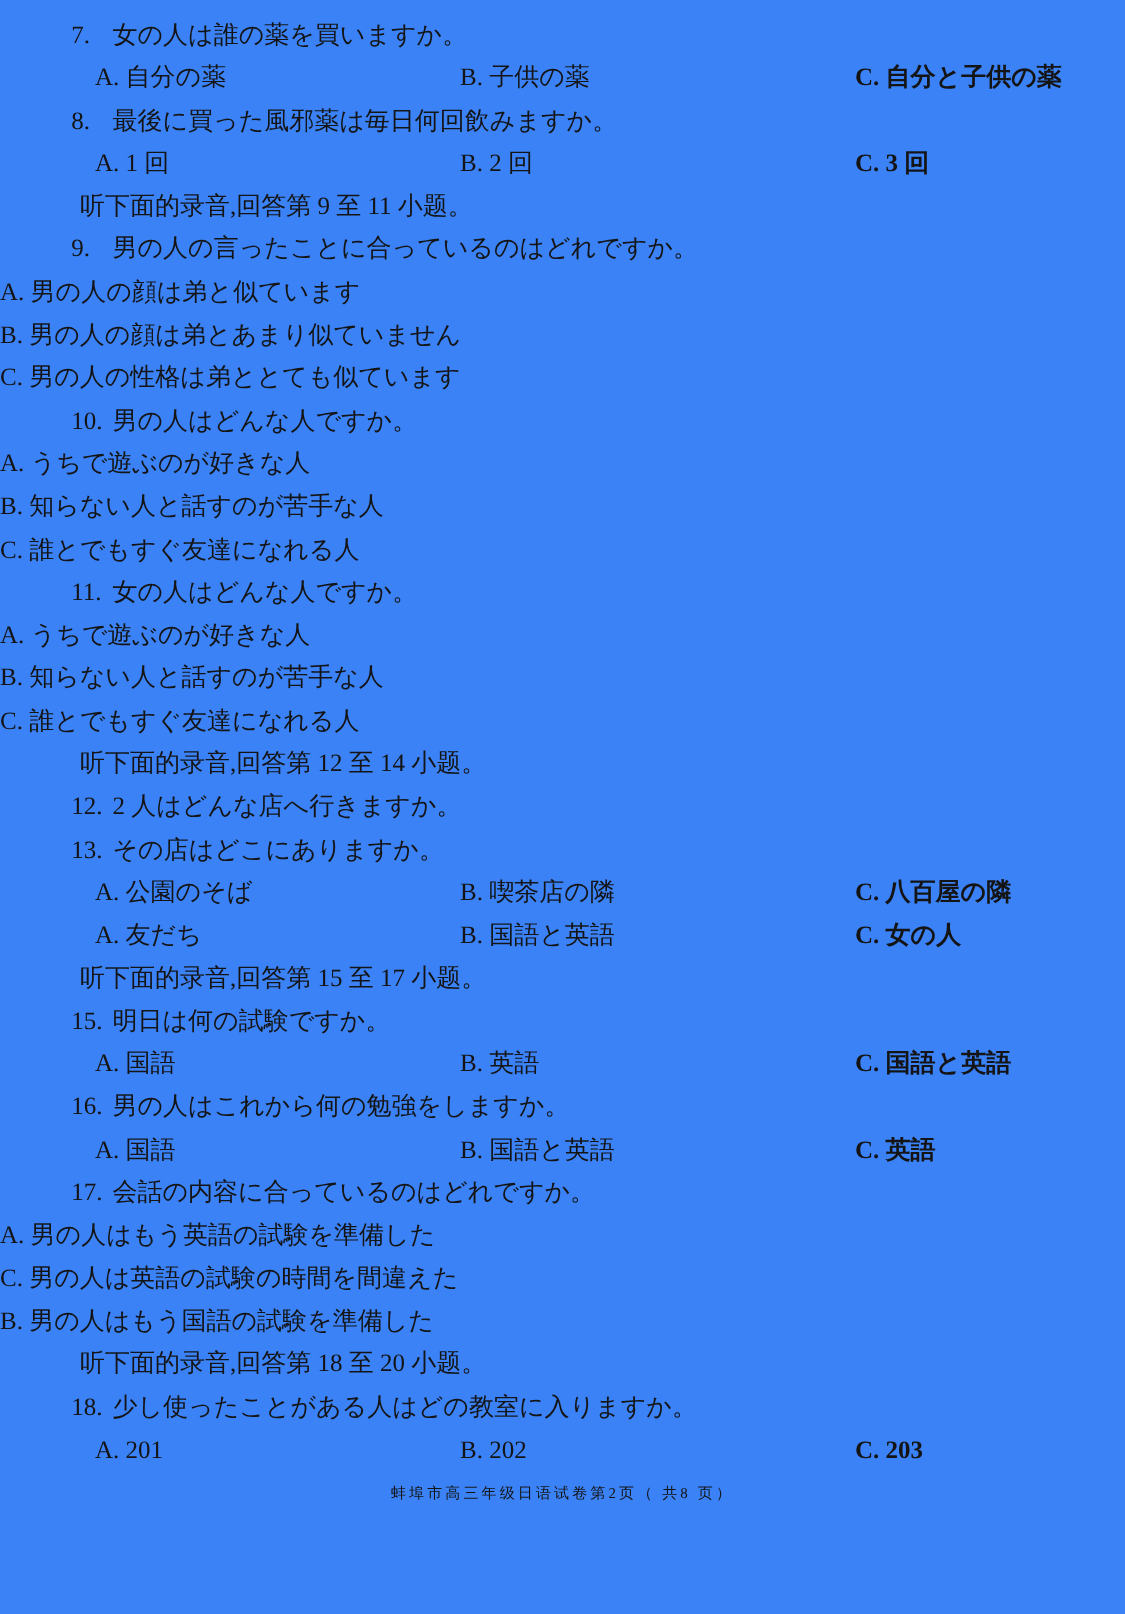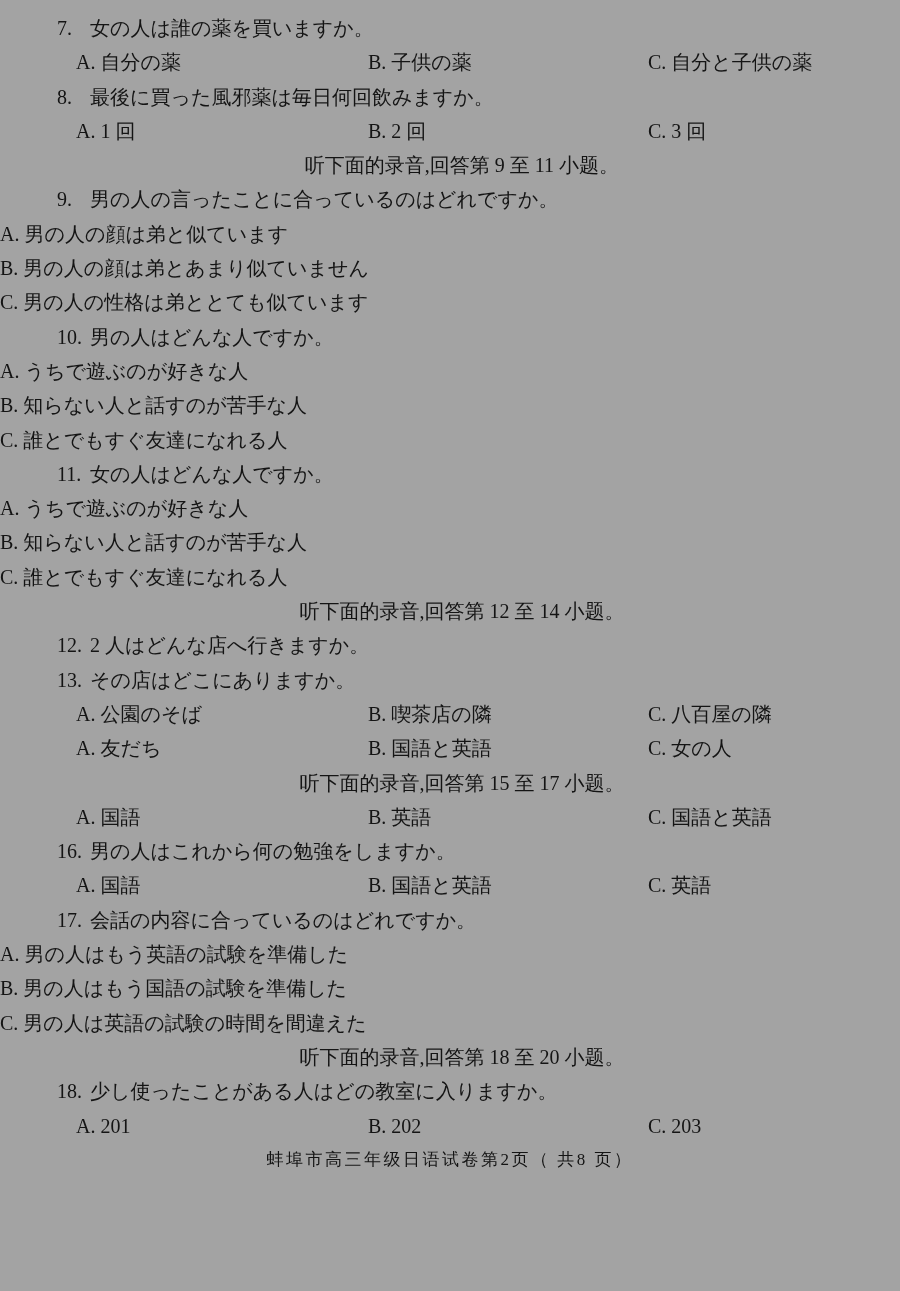--- a/index.html
+++ b/index.html
@@ -6,43 +6,43 @@
     margin: 0;
     padding: 0;
     background: #ffffff;
   }
   .page {
     position: relative;
     width: 900px;
     height: 1291px;
     box-sizing: border-box;
     padding-top: 11px;
-    background: #a3a3a3;
+    background: #3b82f6;
     color: #141414;
     font-family: "Liberation Serif", "DejaVu Serif", serif;
     font-size: 20px;
     overflow: hidden;
   }
   .line {
     position: relative;
     height: 34.3px;
     line-height: 34.3px;
     white-space: nowrap;
   }
   .q { padding-left: 57px; }
   .qnum { display: inline-block; min-width: 33px; }
   .opt-full { }
   .opts span { position: absolute; top: 0; }
   .opt-a { left: 76px; }
   .opt-b { left: 368px; }
-  .opt-c { left: 648px; }
-  .instr { padding-left: 24px; text-align: center; }
+  .opt-c { left: 684px; font-weight: bold; }
+  .instr { padding-left: 64px; }
   .footer {
     text-align: center;
-    font-size: 17px;
+    font-size: 12px;
     letter-spacing: 2.5px;
   }
 </style>
 </head>
 <body>
 
 <div class="page">
 
   <div class="line q"><span class="qnum">7.</span><span>女の人は誰の薬を買いますか。</span></div>
 
@@ -92,39 +92,40 @@
 
 
   <div class="line opts">
     <span class="opt-a">A. 友だち</span>
     <span class="opt-b">B. 国語と英語</span>
     <span class="opt-c">C. 女の人</span>
   </div>
 
   <div class="line instr"><span>听下面的录音,回答第 15 至 17 小题。</span></div>
 
+  <div class="line q"><span class="qnum">15.</span><span>明日は何の試験ですか。</span></div>
 
   <div class="line opts">
     <span class="opt-a">A. 国語</span>
     <span class="opt-b">B. 英語</span>
     <span class="opt-c">C. 国語と英語</span>
   </div>
 
   <div class="line q"><span class="qnum">16.</span><span>男の人はこれから何の勉強をしますか。</span></div>
 
   <div class="line opts">
     <span class="opt-a">A. 国語</span>
     <span class="opt-b">B. 国語と英語</span>
     <span class="opt-c">C. 英語</span>
   </div>
 
   <div class="line q"><span class="qnum">17.</span><span>会話の内容に合っているのはどれですか。</span></div>
   <div class="line opt-full"><span>A. 男の人はもう英語の試験を準備した</span></div>
+  <div class="line opt-full"><span>C. 男の人は英語の試験の時間を間違えた</span></div>
   <div class="line opt-full"><span>B. 男の人はもう国語の試験を準備した</span></div>
-  <div class="line opt-full"><span>C. 男の人は英語の試験の時間を間違えた</span></div>
 
   <div class="line instr"><span>听下面的录音,回答第 18 至 20 小题。</span></div>
 
   <div class="line q"><span class="qnum">18.</span><span>少し使ったことがある人はどの教室に入りますか。</span></div>
 
   <div class="line opts">
     <span class="opt-a">A. 201</span>
     <span class="opt-b">B. 202</span>
     <span class="opt-c">C. 203</span>
   </div>

